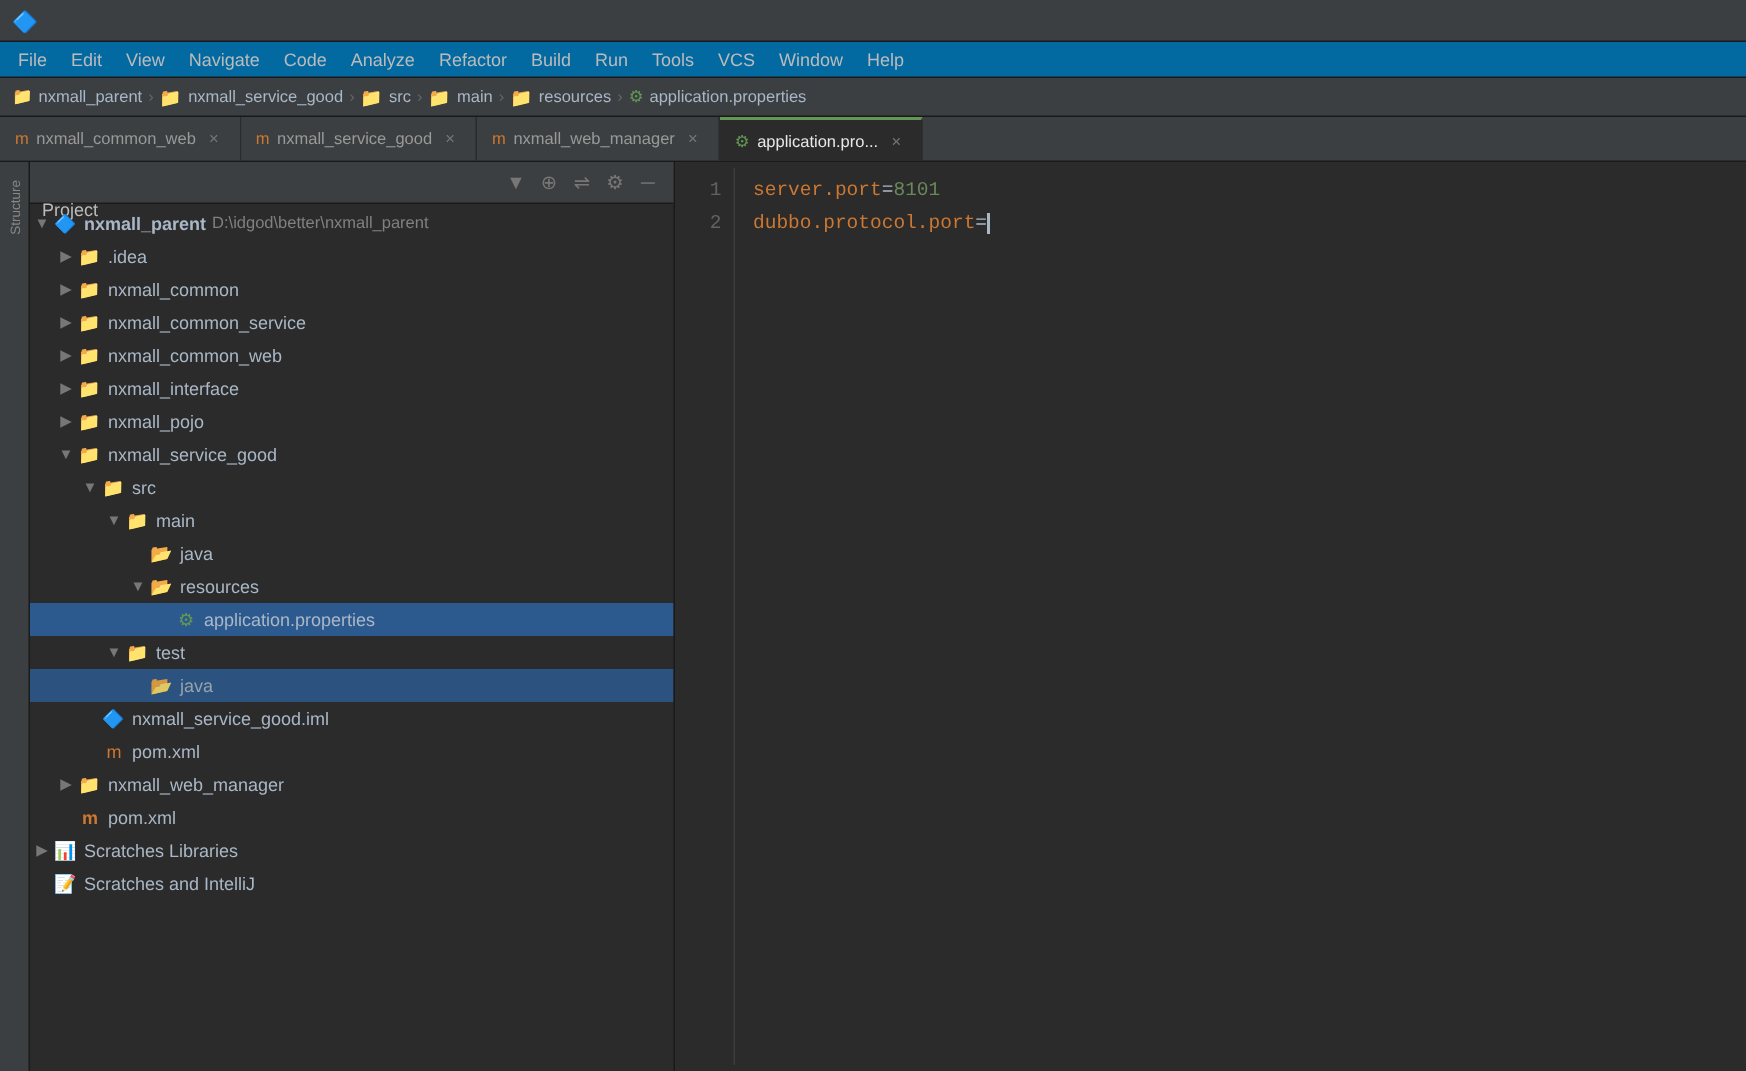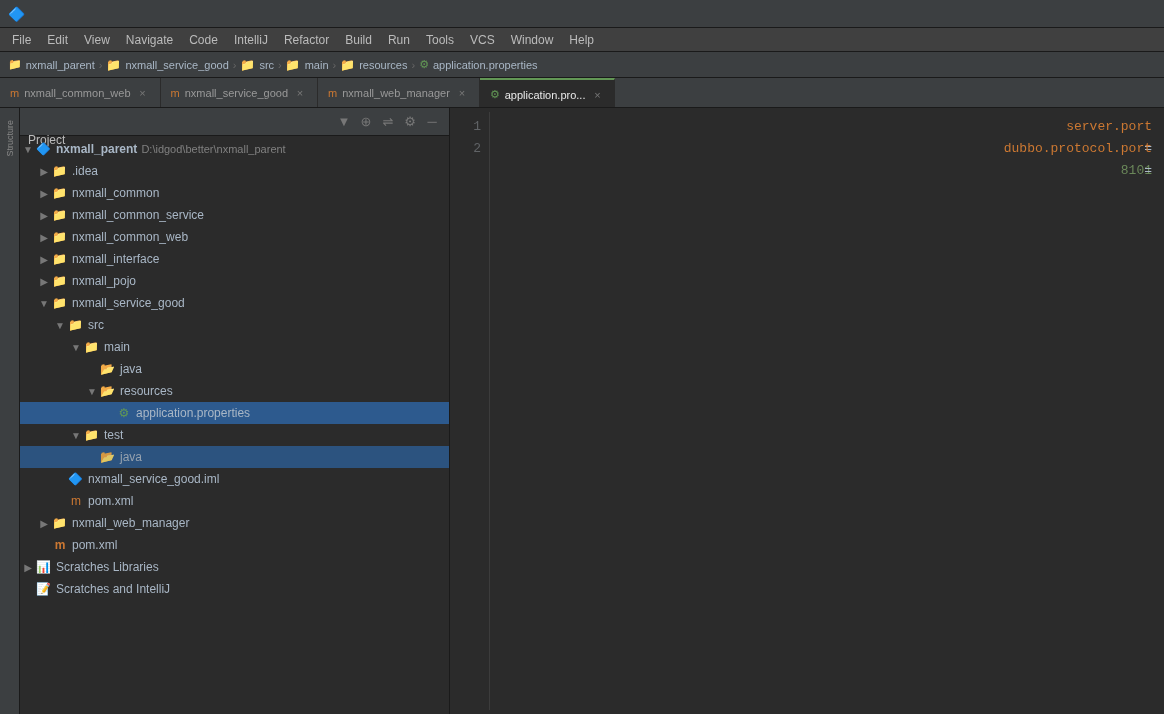--- a/index.html
+++ b/index.html
@@ -20,21 +20,21 @@
       display: flex;
       align-items: center;
       padding: 0 8px;
       border-bottom: 1px solid #1a1a1a;
       font-size: 11px;
       color: #bbb;
     }
 
     
     .menu-bar {
-      background: #404040;
+      background: #0369a1;
       height: 24px;
       display: flex;
       align-items: center;
       padding: 0 4px;
       border-bottom: 1px solid #1a1a1a;
       font-size: 12px;
       text-align: center;
     }
     .menu-item {
       padding: 2px 8px;
@@ -250,21 +250,21 @@
 
     .code-lines {
       flex: 1;
       padding: 4px 12px;
       font-family: 'Consolas', 'Courier New', monospace;
       font-size: 13px;
       line-height: 22px;
       color: #a9b7c6;
     }
 
-    .code-line { display: flex; align-items: flex-end; height: 22px; flex-direction: column; }
+    .code-line { display: flex; align-items: center; height: 22px; }
     .code-key { color: #cc7832; }
     .code-equals { color: #a9b7c6; }
     .code-value { color: #6a8759; }
     .code-cursor {
       display: inline-block;
       width: 2px;
       height: 14px;
       background: #a9b7c6;
       animation: blink 1s step-end infinite;
       vertical-align: middle;
@@ -283,21 +283,21 @@
 <div class="title-bar">
   <span style="margin-right:6px; font-size:14px;">🔷</span>
 </div>
 
 <div class="menu-bar">
 <span class="menu-item">File</span>
     <span class="menu-item">Edit</span>
     <span class="menu-item">View</span>
     <span class="menu-item">Navigate</span>
     <span class="menu-item">Code</span>
-    <span class="menu-item">IntelliJ</span>
+    <span class="menu-item">Analyze</span>
     <span class="menu-item">Refactor</span>
     <span class="menu-item">Build</span>
     <span class="menu-item">Run</span>
     <span class="menu-item">Tools</span>
     <span class="menu-item">VCS</span>
     <span class="menu-item">Window</span>
     <span class="menu-item">Help</span>
   </div>
 
 <div class="breadcrumb-bar">

